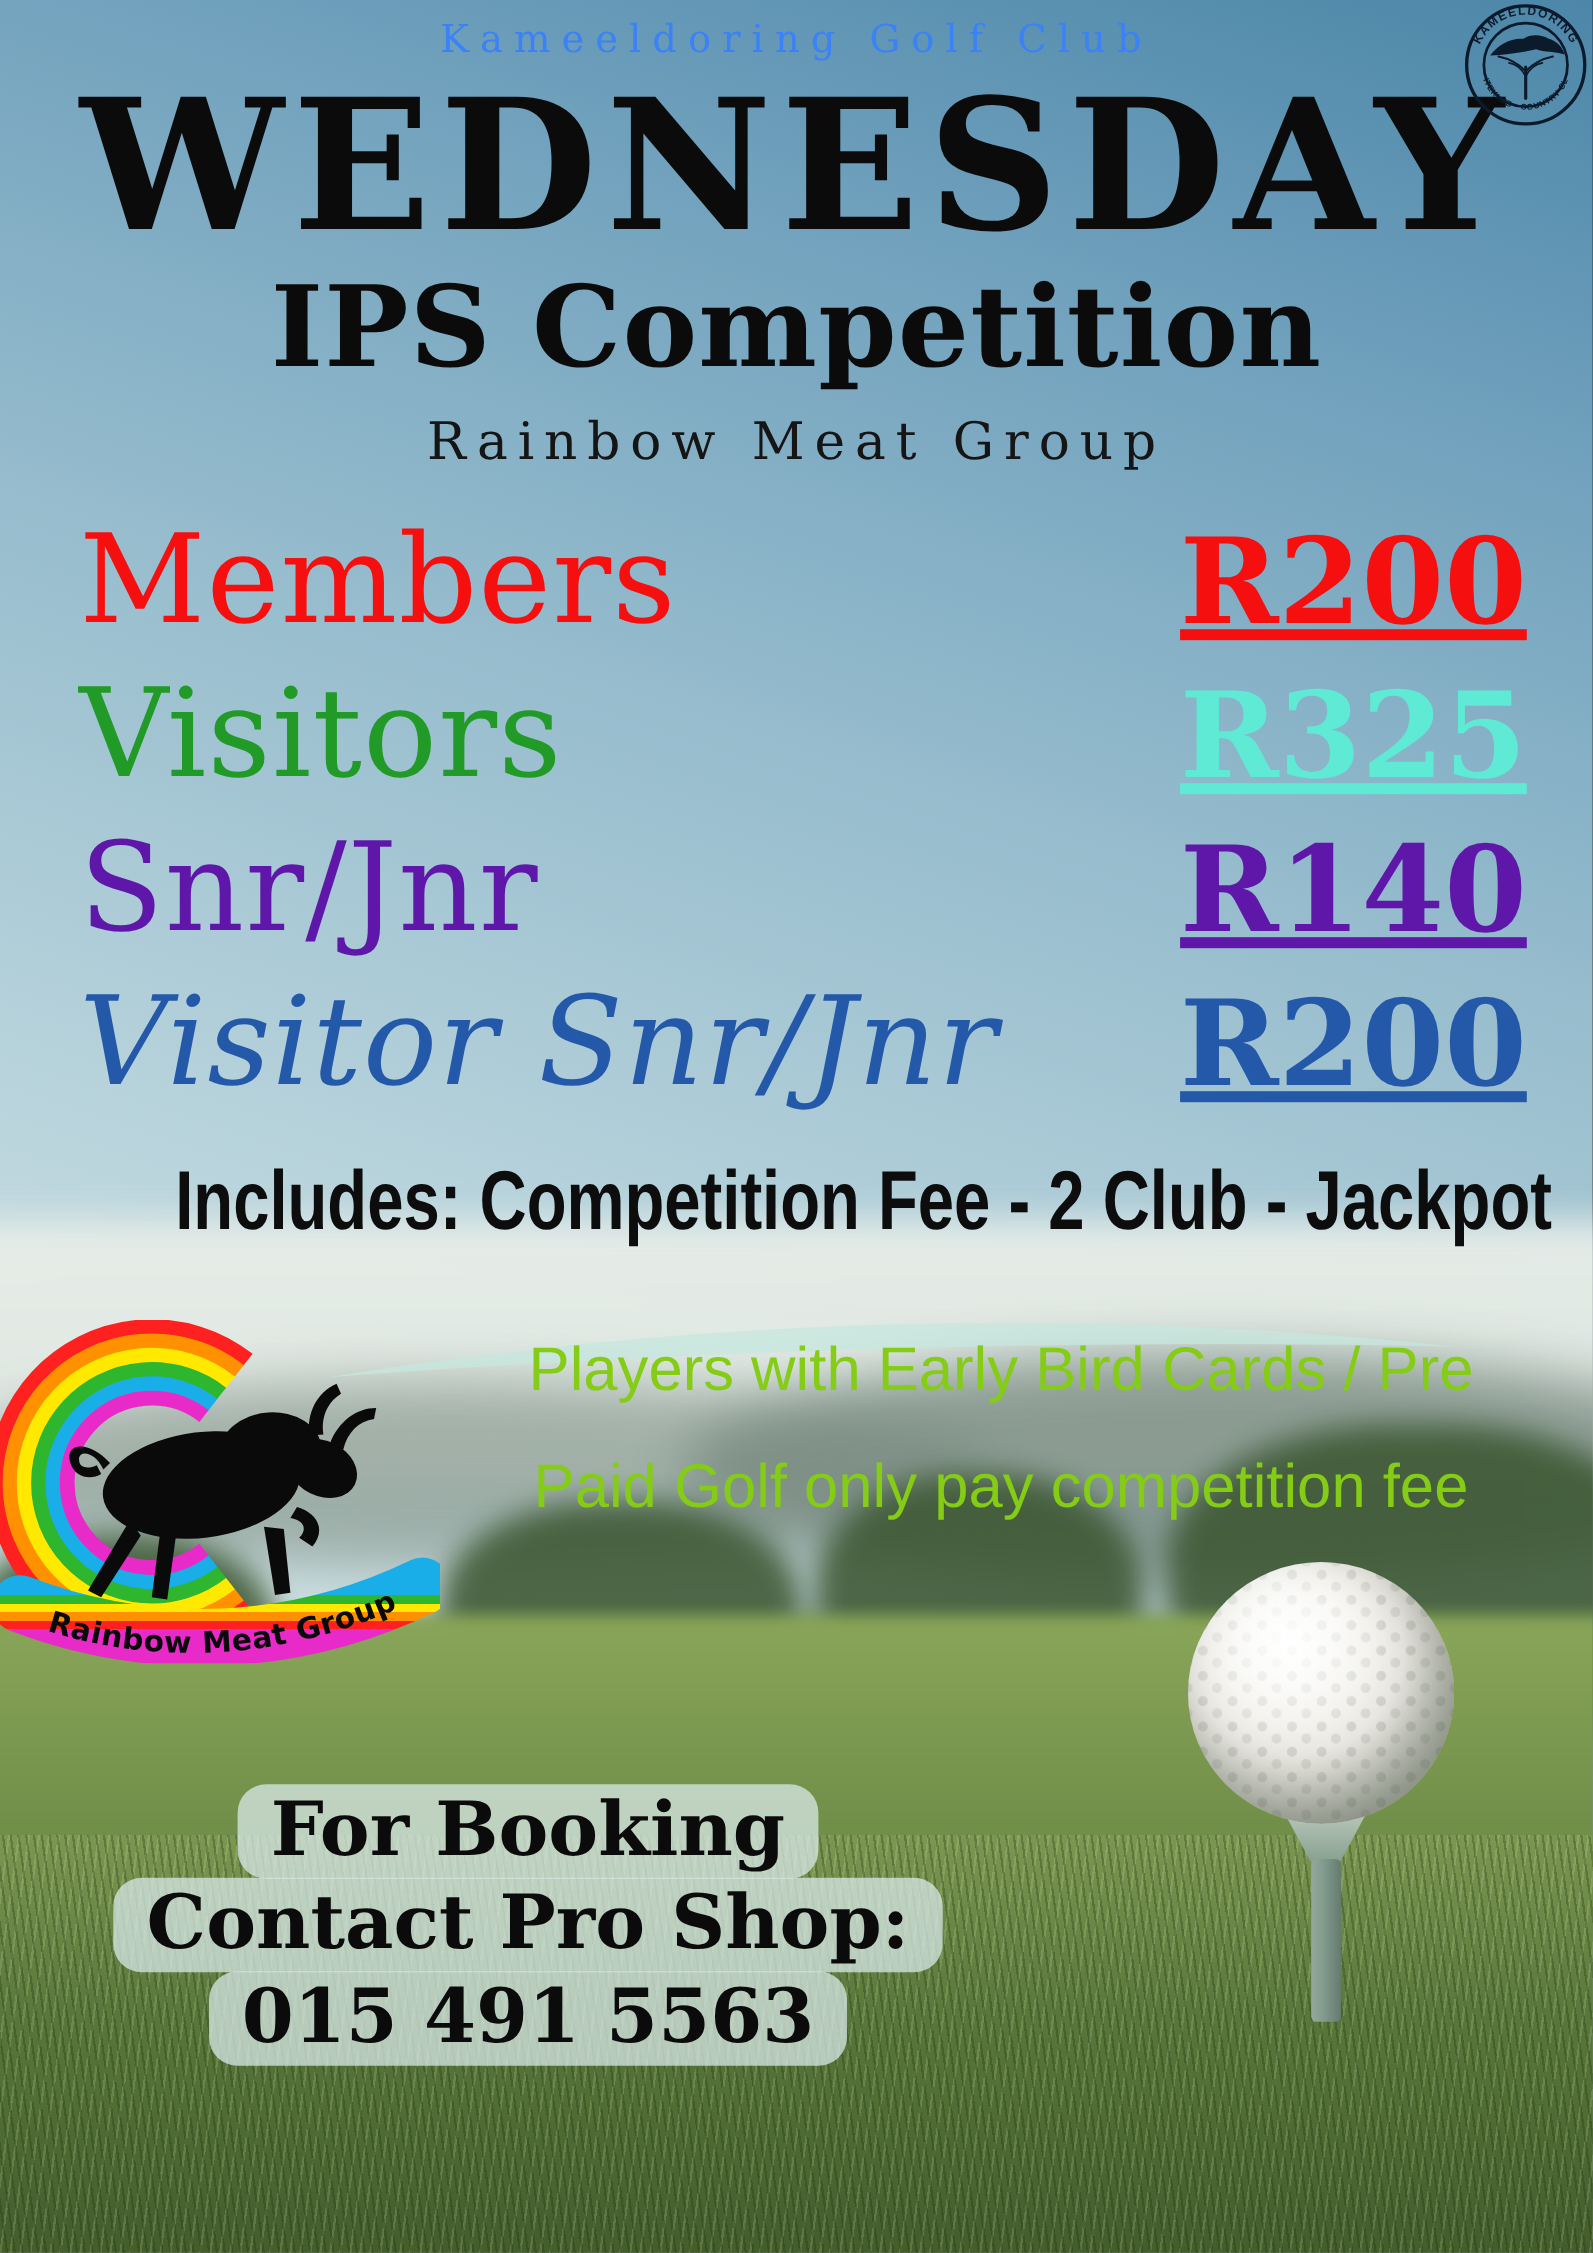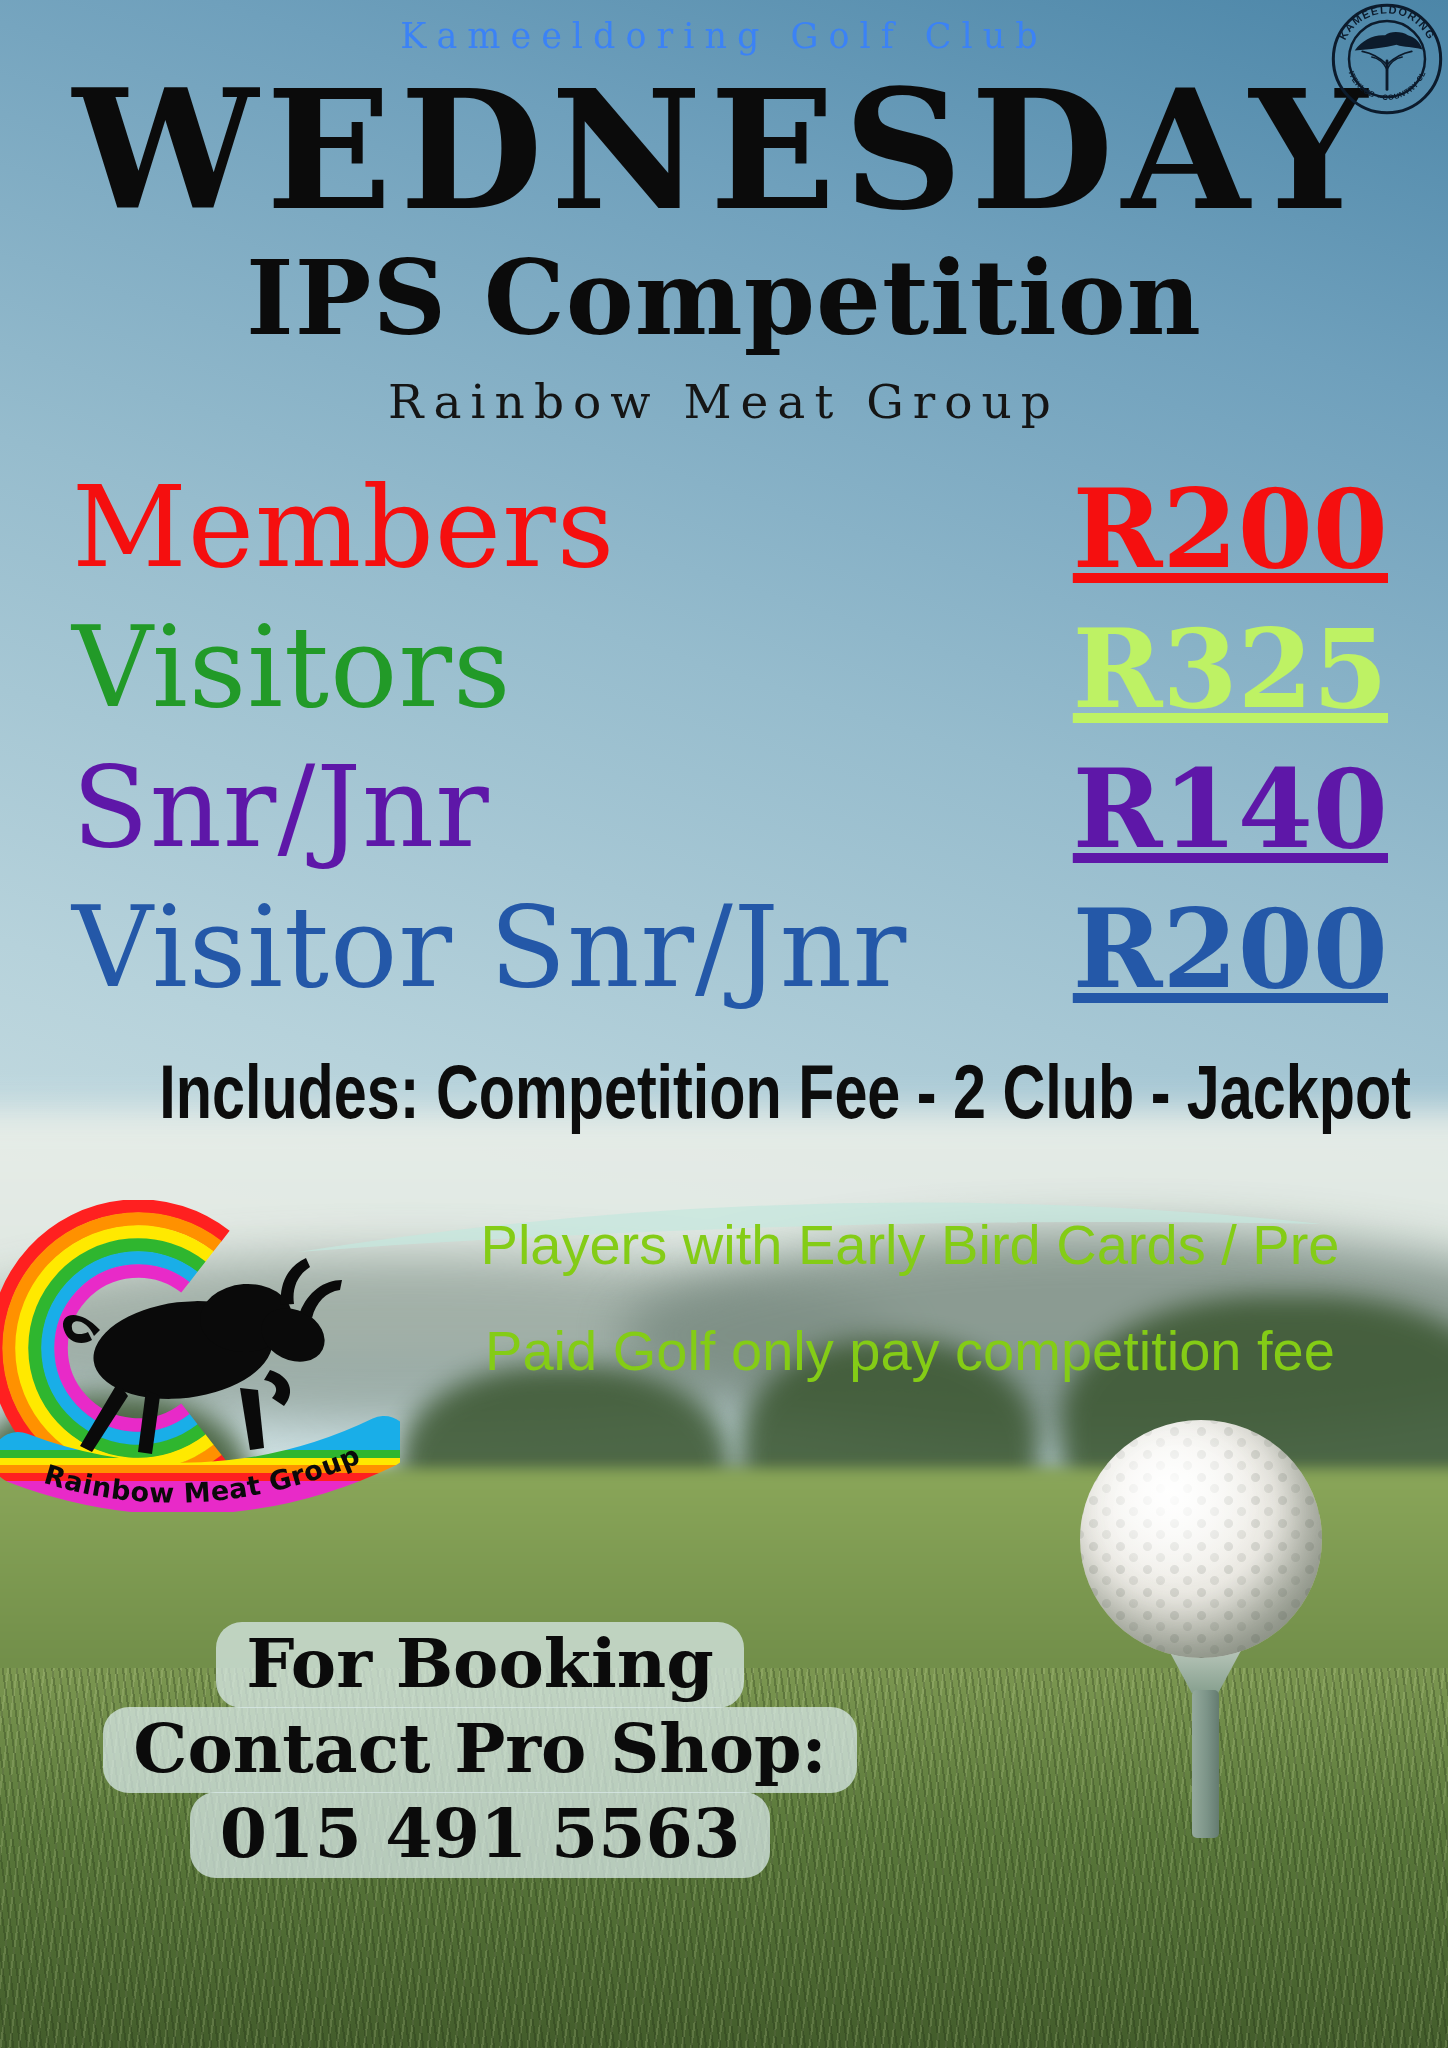--- a/index.html
+++ b/index.html
@@ -110,28 +110,28 @@
   <div class="center title">WEDNESDAY</div>
   <div class="center subtitle">IPS Competition</div>
   <div class="center sponsor-heading">Rainbow Meat Group</div>
 
   <div class="price-row r1">
     <span class="price-label" style="color: rgb(245, 15, 15);">Members</span>
     <span class="price-value" style="color: rgb(245, 15, 15);">R200</span>
   </div>
   <div class="price-row r2">
     <span class="price-label" style="color: rgb(34, 154, 40);">Visitors</span>
-    <span class="price-value" style="color: #bef264;">R325</span>
+    <span class="price-value" style="color: #5eead4;">R325</span>
   </div>
   <div class="price-row r3">
     <span class="price-label" style="color: rgb(94, 23, 168);">Snr/Jnr</span>
     <span class="price-value" style="color: rgb(94, 23, 168);">R140</span>
   </div>
   <div class="price-row r4">
-    <span class="price-label" style="color: rgb(36, 88, 168);">Visitor Snr/Jnr</span>
+    <span class="price-label" style="color: rgb(36, 88, 168); font-style: italic;">Visitor Snr/Jnr</span>
     <span class="price-value" style="color: rgb(36, 88, 168);">R200</span>
   </div>
 
   <div class="center includes">Includes: Competition Fee - 2 Club - Jackpot</div>
 
   <div class="note">
     <div>Players with Early Bird Cards / Pre</div>
     <div>Paid Golf only pay competition fee</div>
   </div>
 

